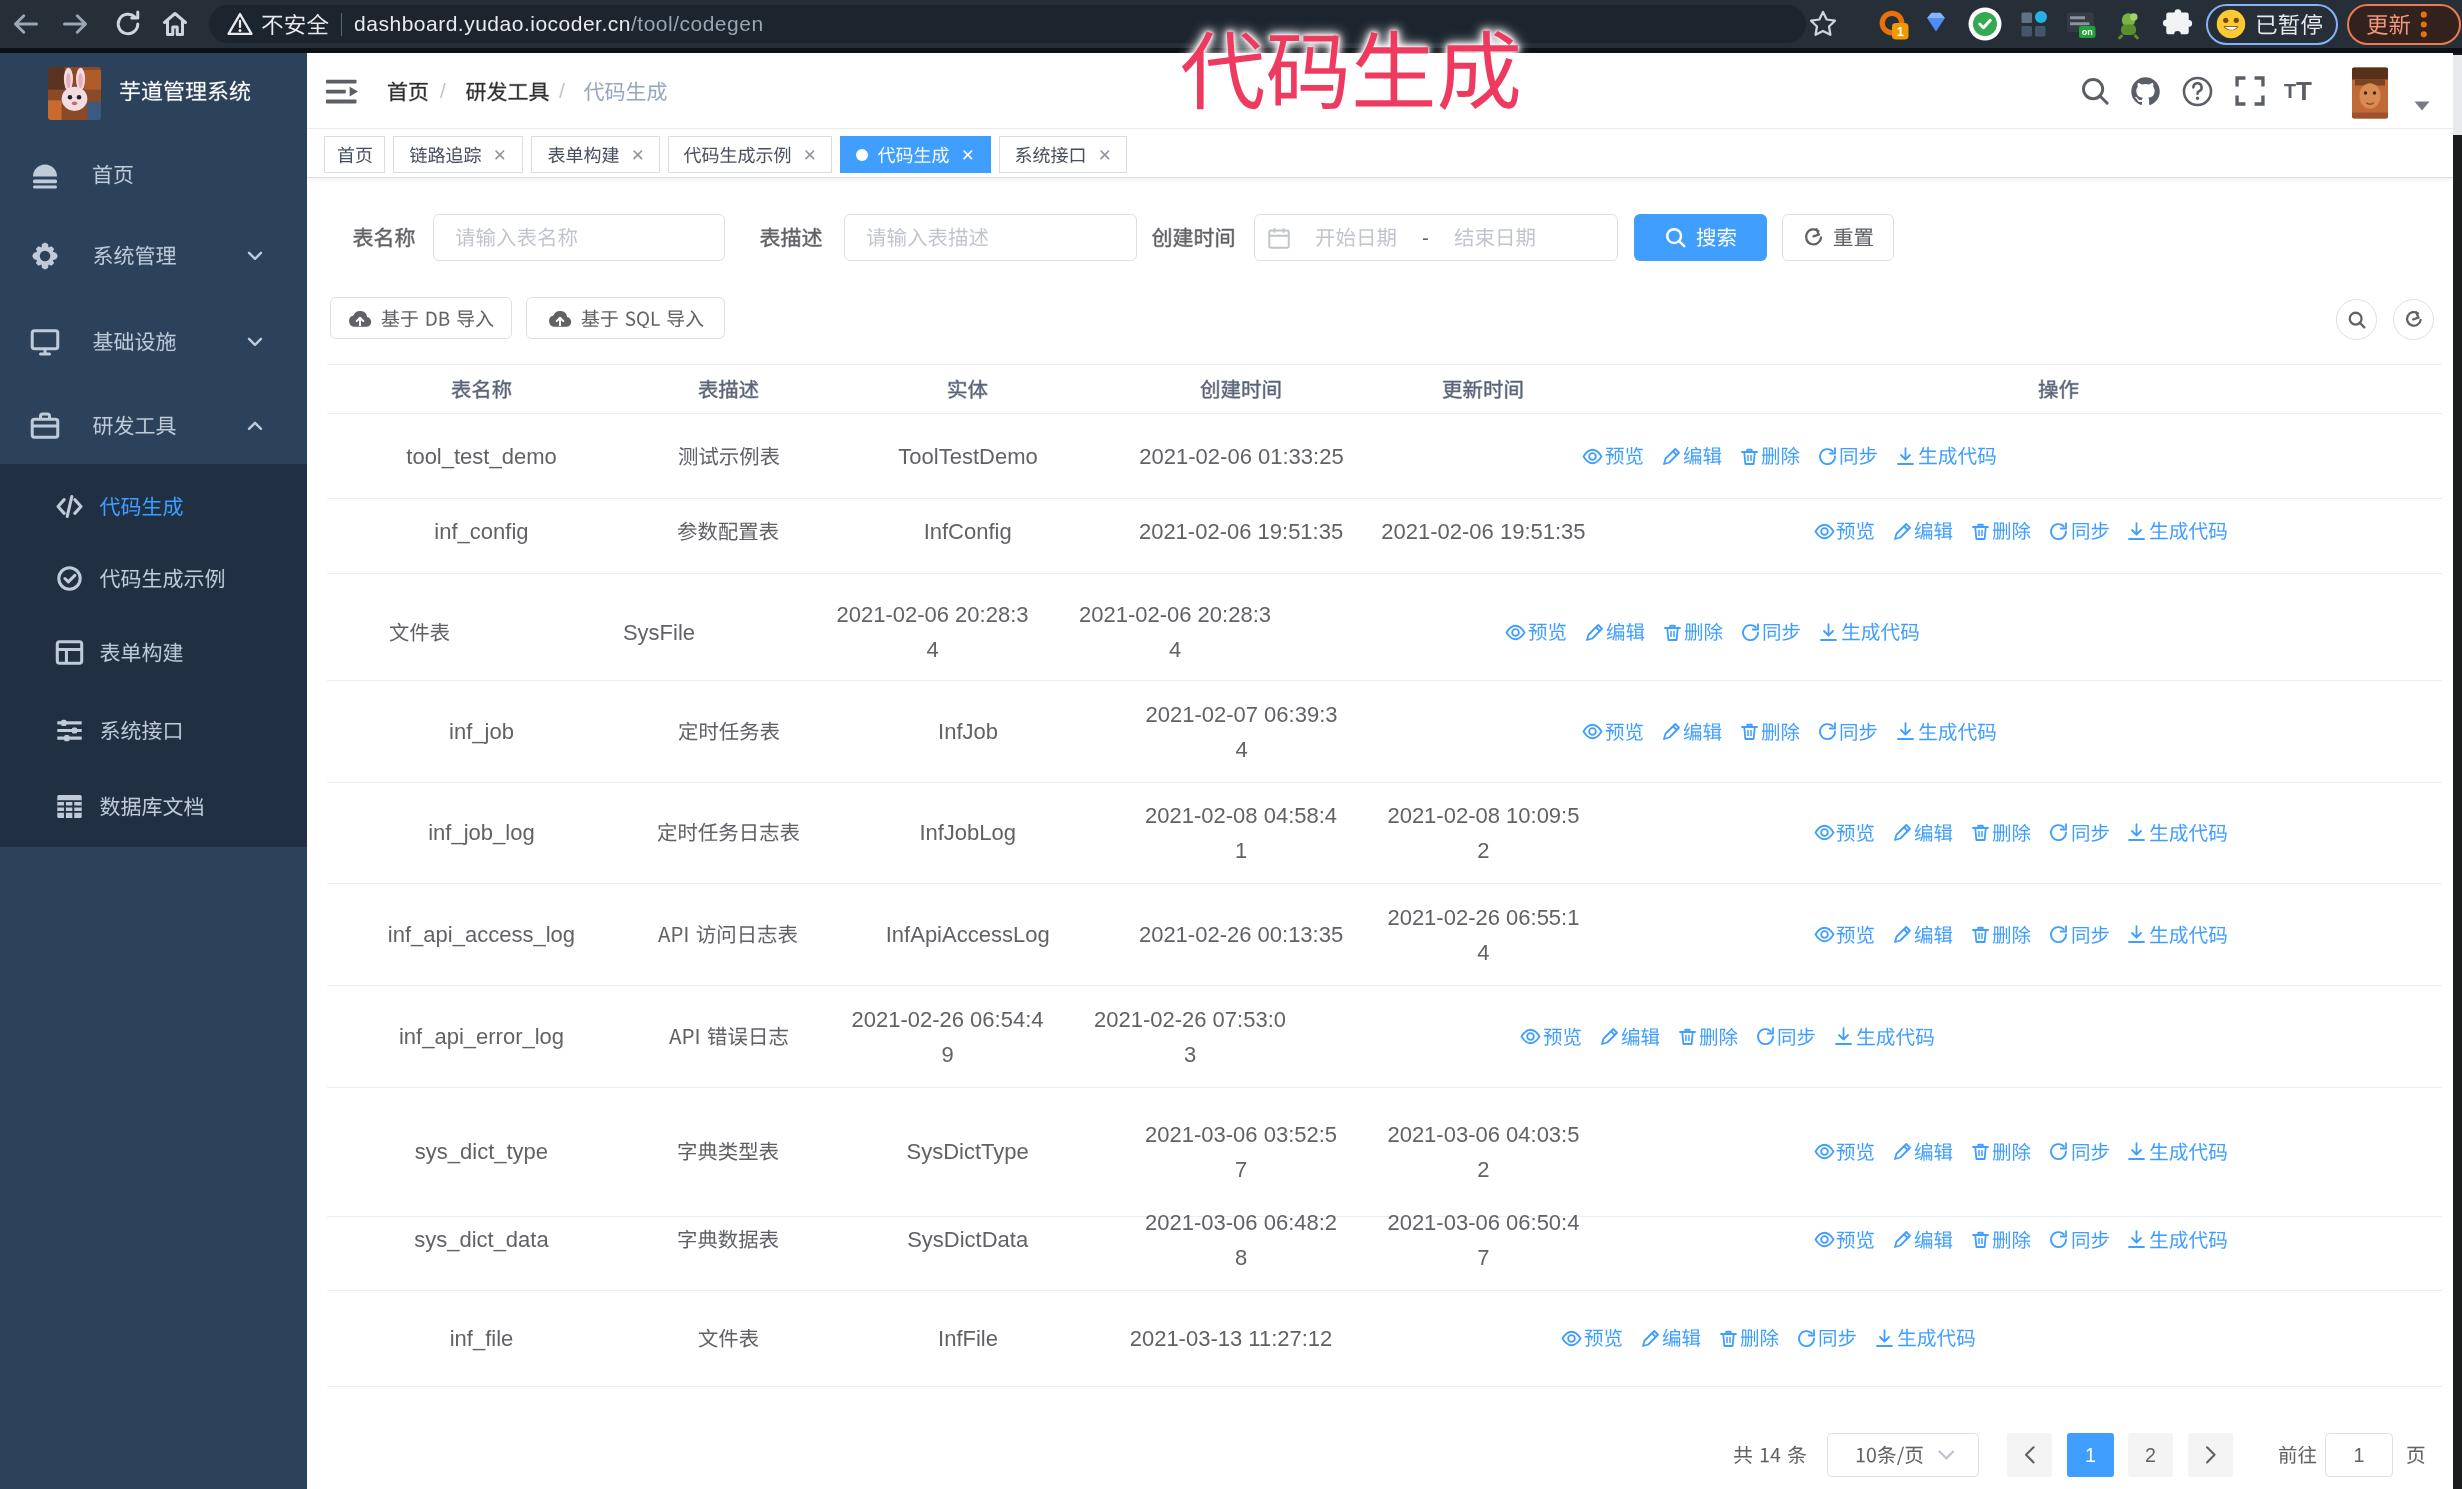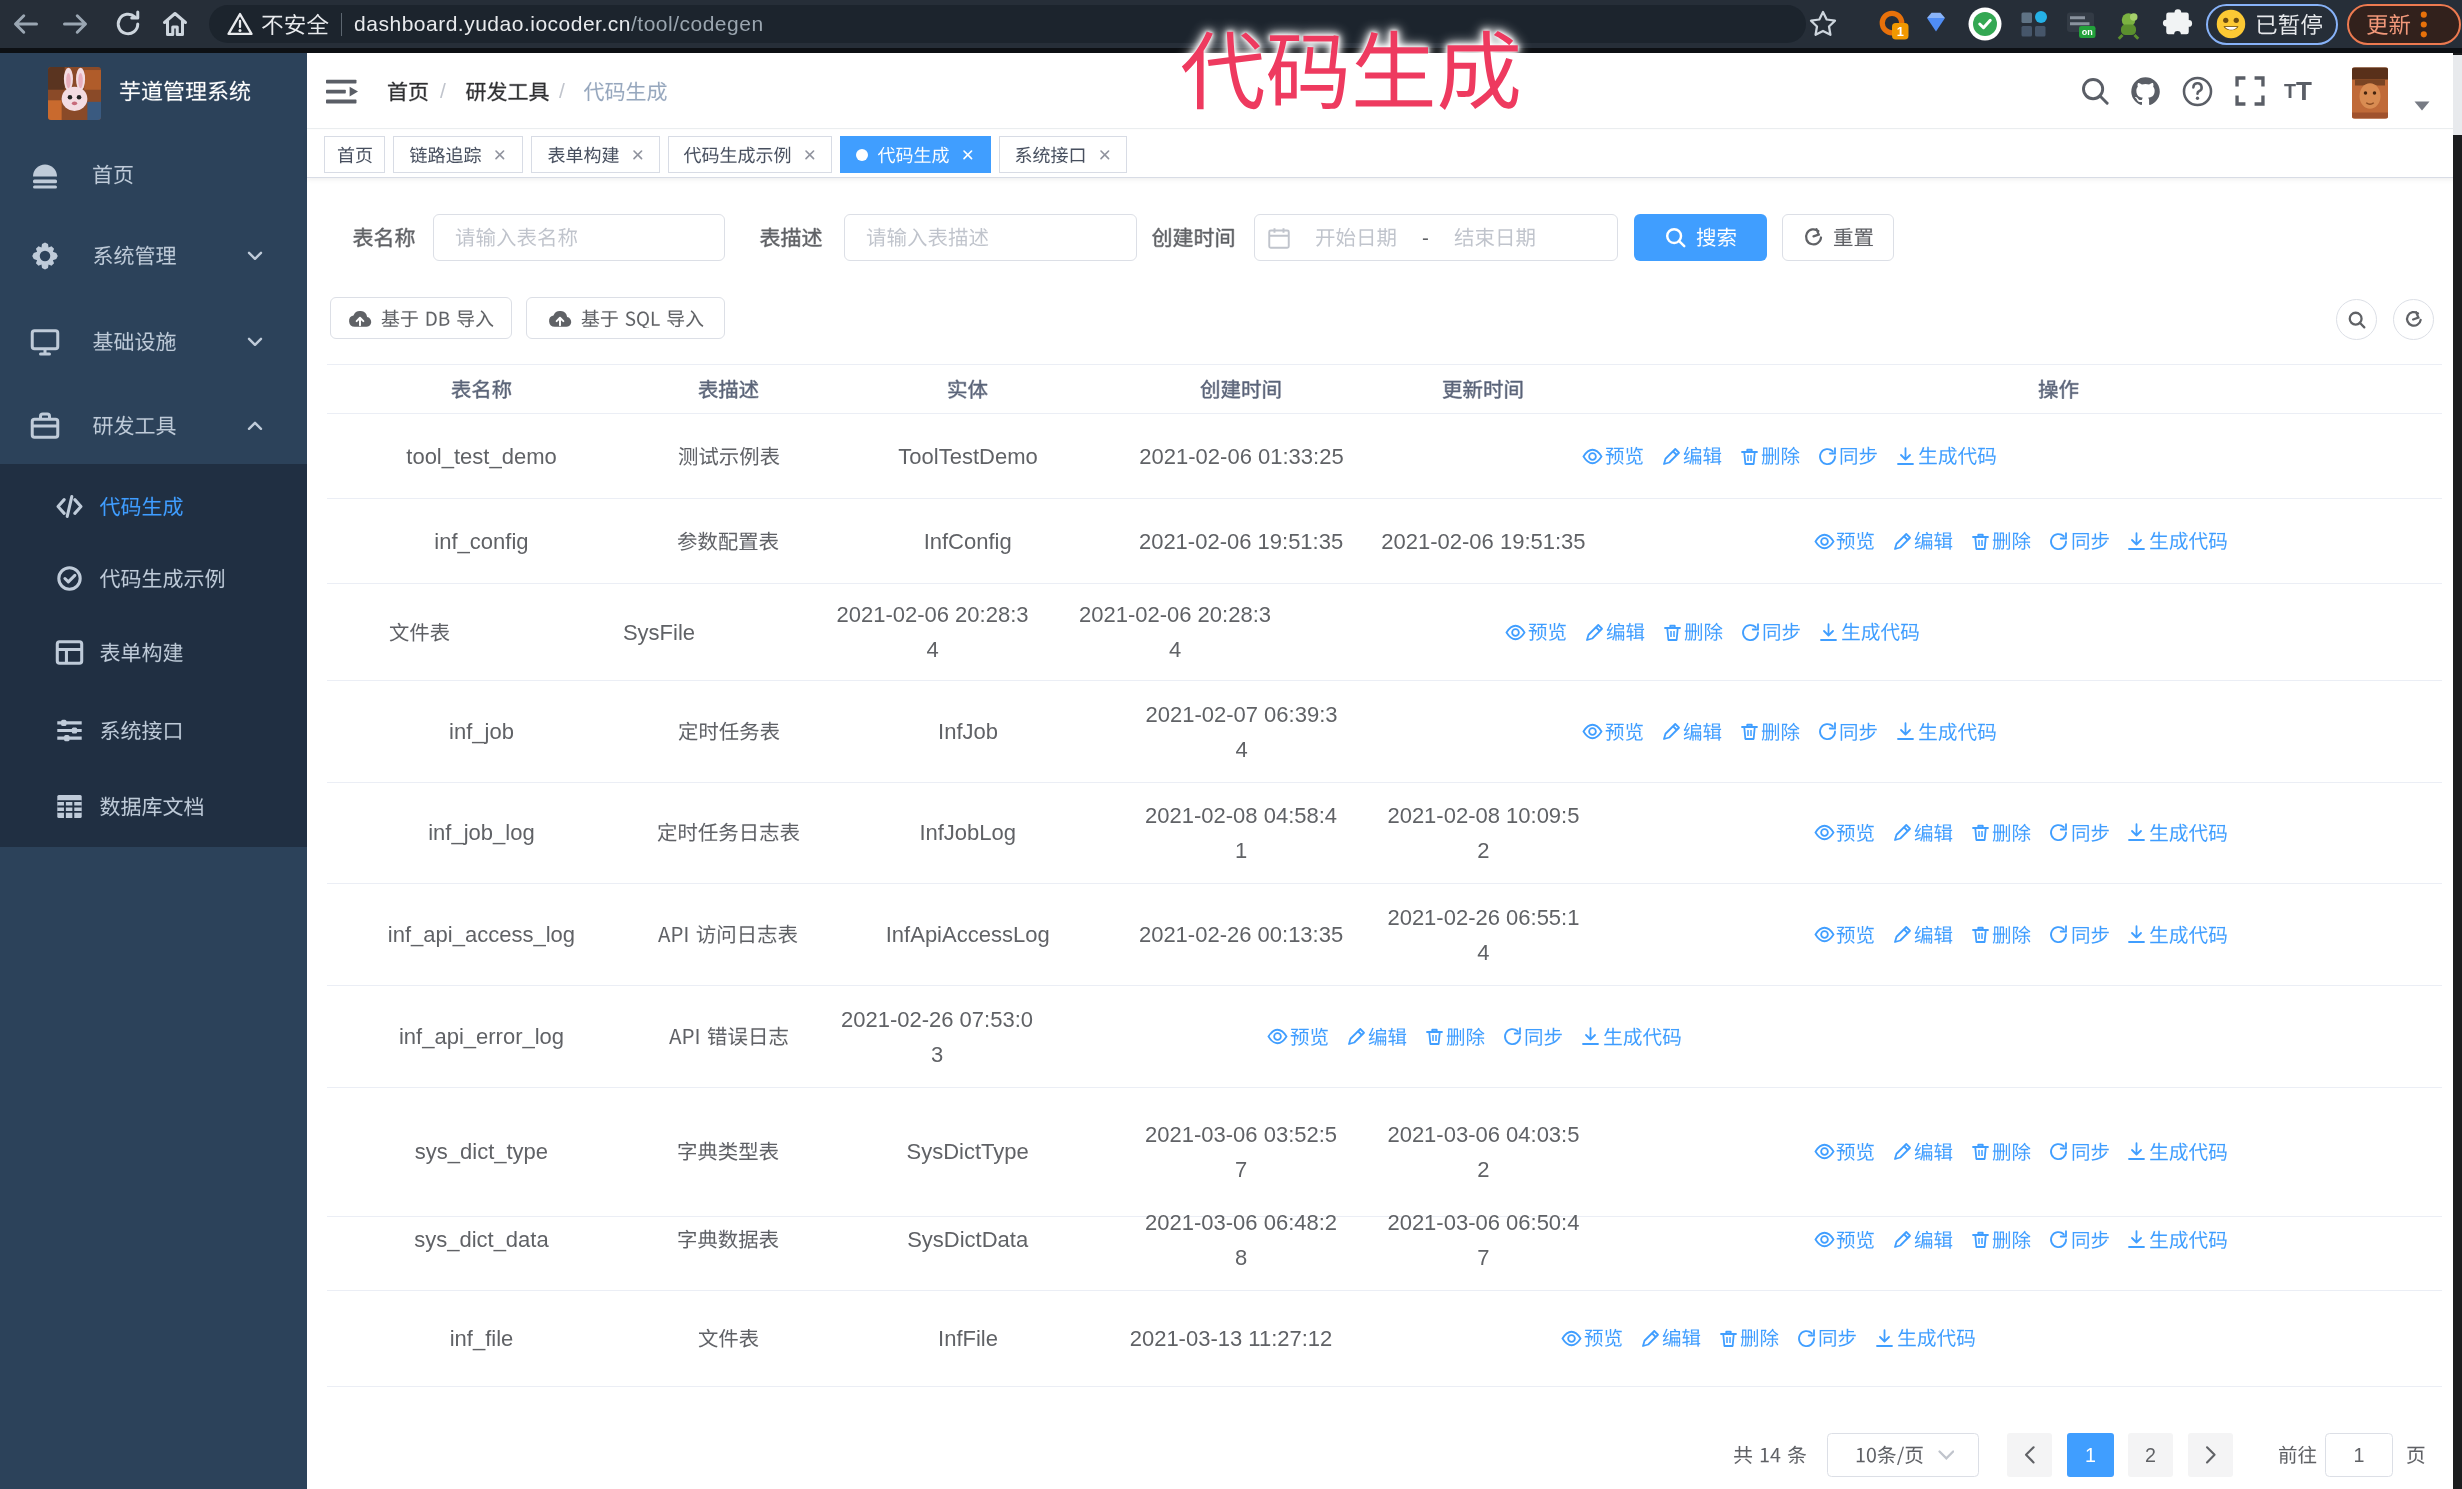--- a/index.html
+++ b/index.html
@@ -948,21 +948,21 @@
                   <use href="#g27" x="1000"></use>
                   <use href="#g24" x="2000"></use>
                   <use href="#g25" x="3000"></use>
                 </g>
               </svg>
             </span>
           </span>
         </div>
       </div>
     </div>
-    <div class="trow" style="top:134px;height:85px">
+    <div class="trow" style="top:124px;height:85px">
       <div class="tc" style="width:309px">inf_config</div>
       <div class="tc" style="width:185px">
         <svg class="z" style="width:102px;height:20.5px;" viewBox="0 -880 5000 1000" aria-hidden="true">
           <g fill="#606266" stroke="#606266" stroke-width="2">
             <use href="#g86" x="0"></use>
             <use href="#g36" x="1000"></use>
             <use href="#g87" x="2000"></use>
             <use href="#g64" x="3000"></use>
             <use href="#g30" x="4000"></use>
           </g>
@@ -1442,20 +1442,23 @@
             <use href="#g93" x="0"></use>
             <use href="#g94" x="608"></use>
             <use href="#g95" x="1241"></use>
             <use href="#g98" x="1848"></use>
             <use href="#g99" x="2848"></use>
             <use href="#g57" x="3848"></use>
             <use href="#g92" x="4848"></use>
           </g>
         </svg>
       </div>
+      <div class="tc" style="width:253px">
+        <span style="width:221px">2021-02-26&nbsp;06:54:4<br>9</span>
+      </div>
       <div class="tc" style="width:232px">
         <span style="width:221px">2021-02-26&nbsp;07:53:0<br>3</span>
       </div>
       <div class="tc" style="width:843px">
         <div class="links" style="width:100%">
           <span class="lnk" style="">
             <svg width="21" height="21" viewBox="0 0 28 28" style="" fill="none">
               <path d="M2 14c4-6.5 8-9 12-9s8 2.5 12 9c-4 6.5-8 9-12 9s-8-2.5-12-9z" stroke="#409eff" stroke-width="2.4" fill="none"></path>
               <circle cx="14" cy="14" r="4.5" stroke="#409eff" stroke-width="2.4"></circle>
             </svg>

